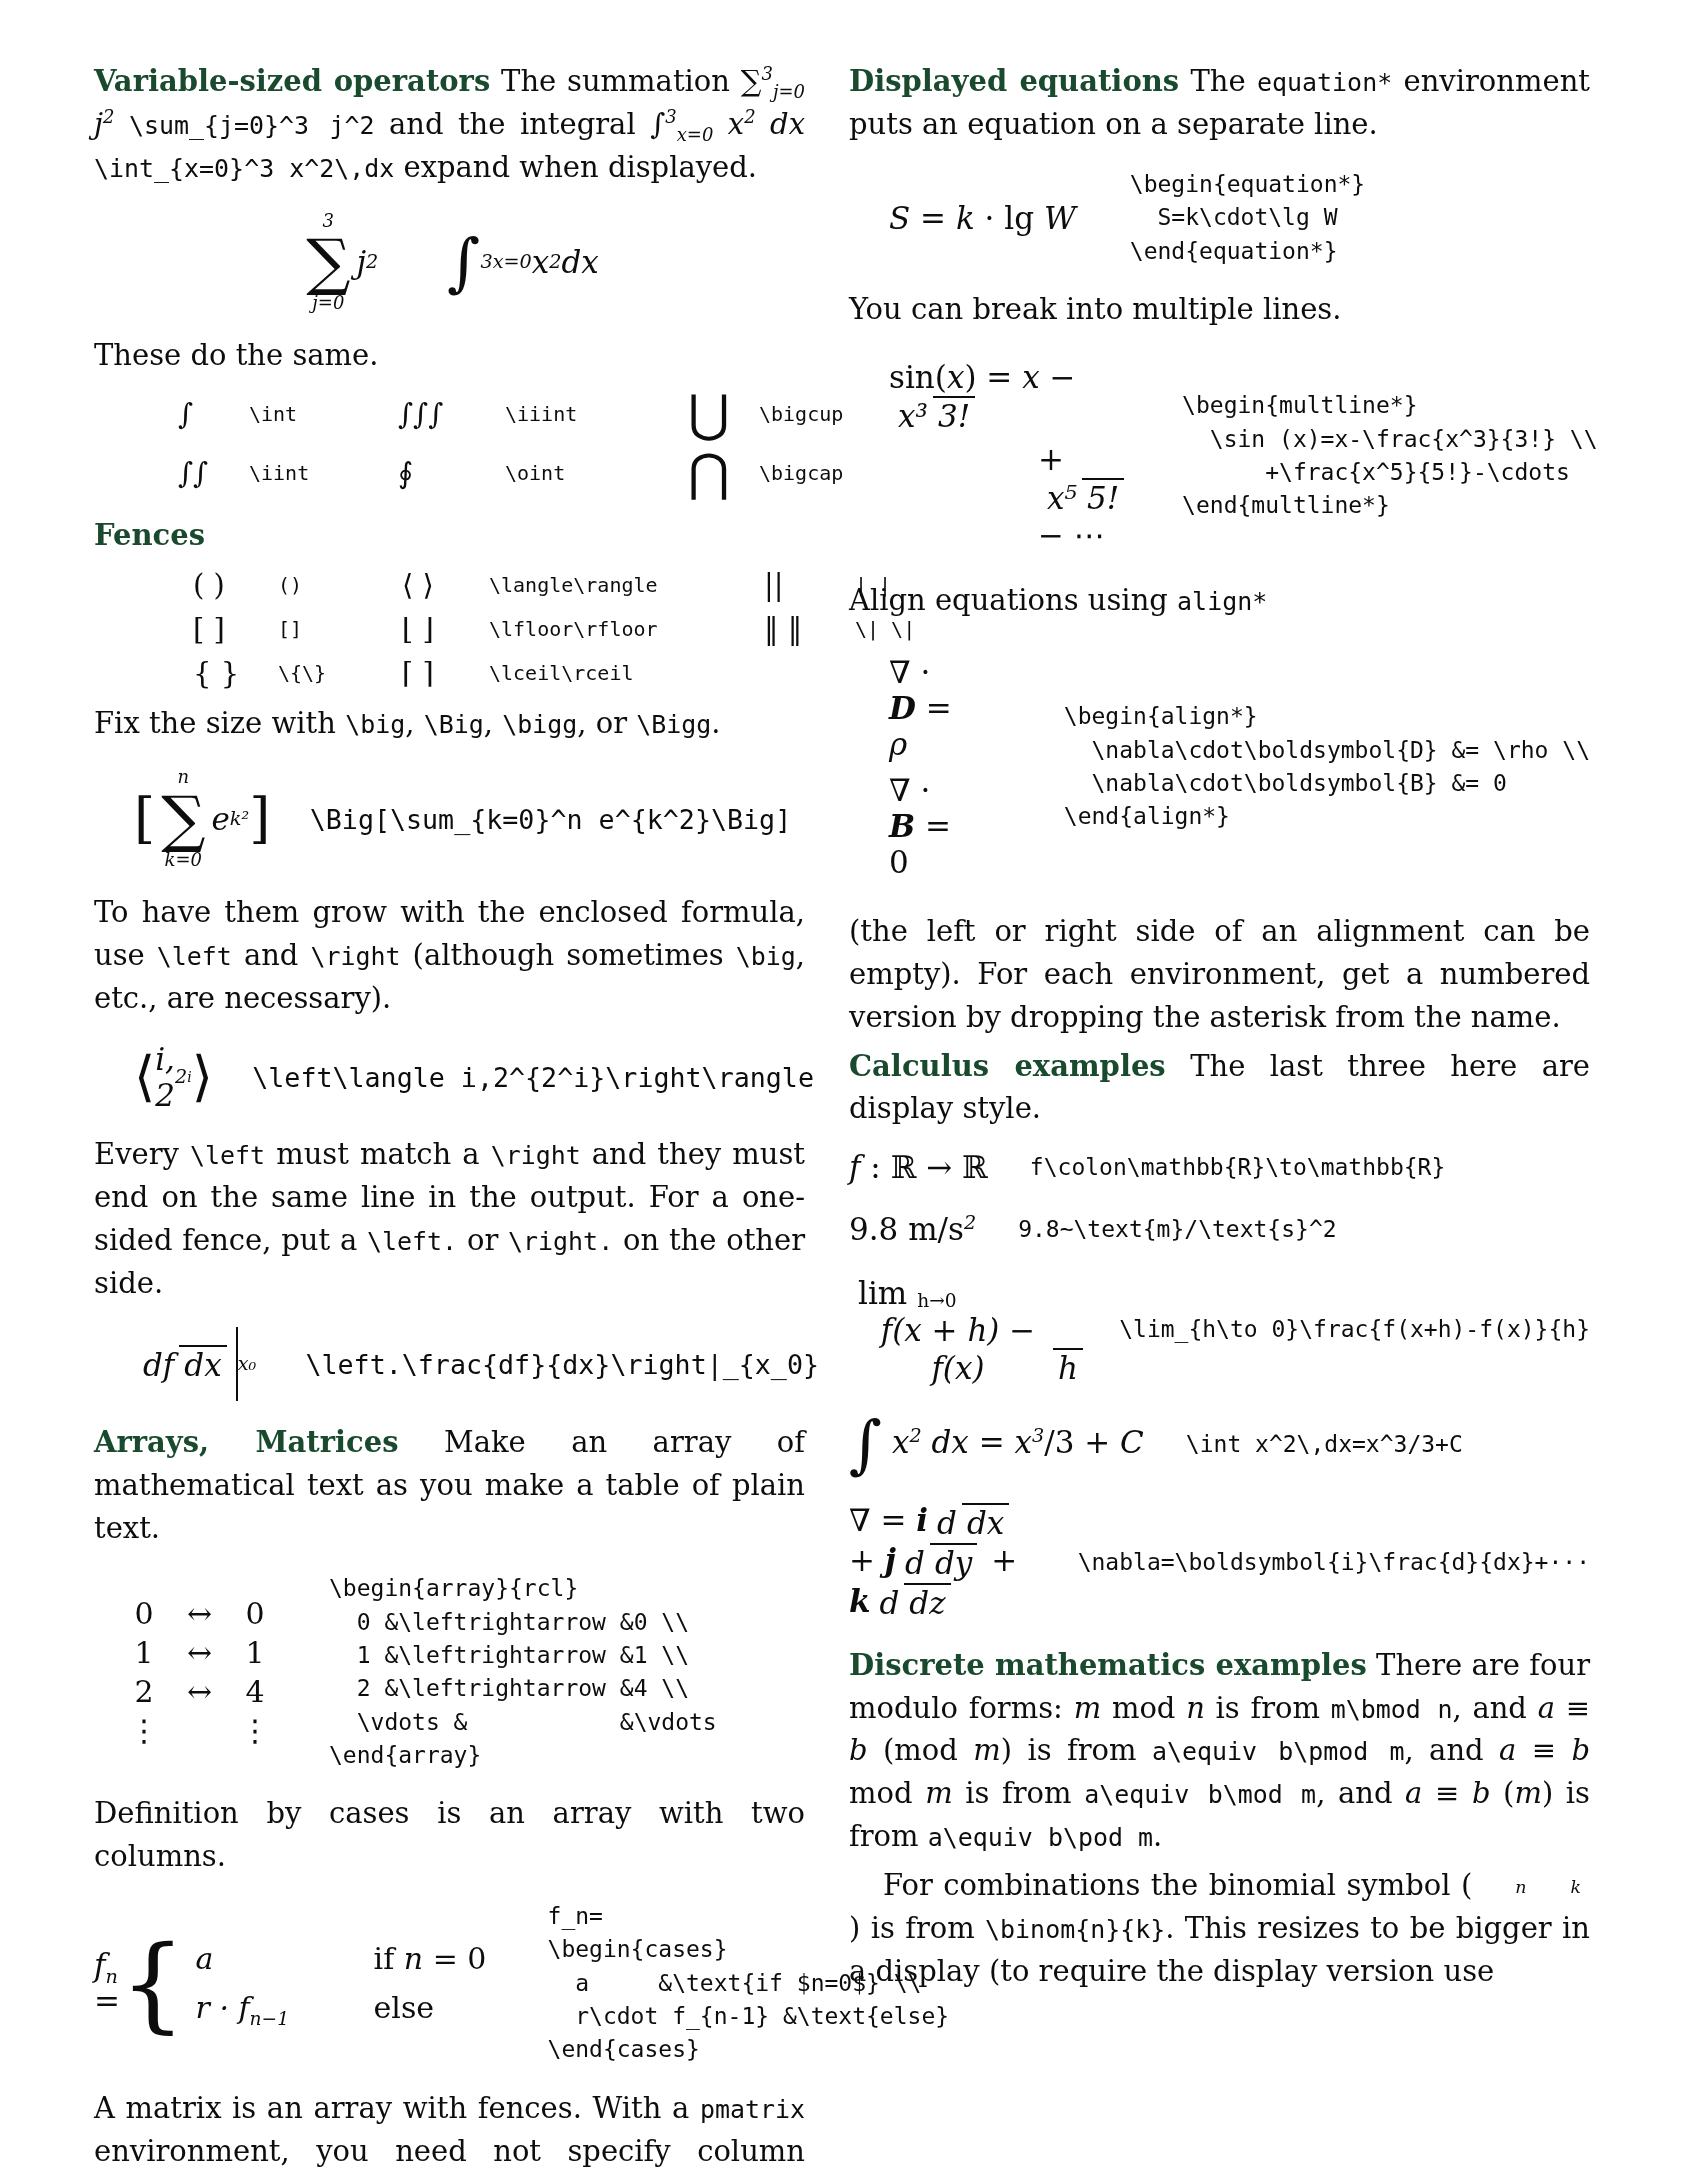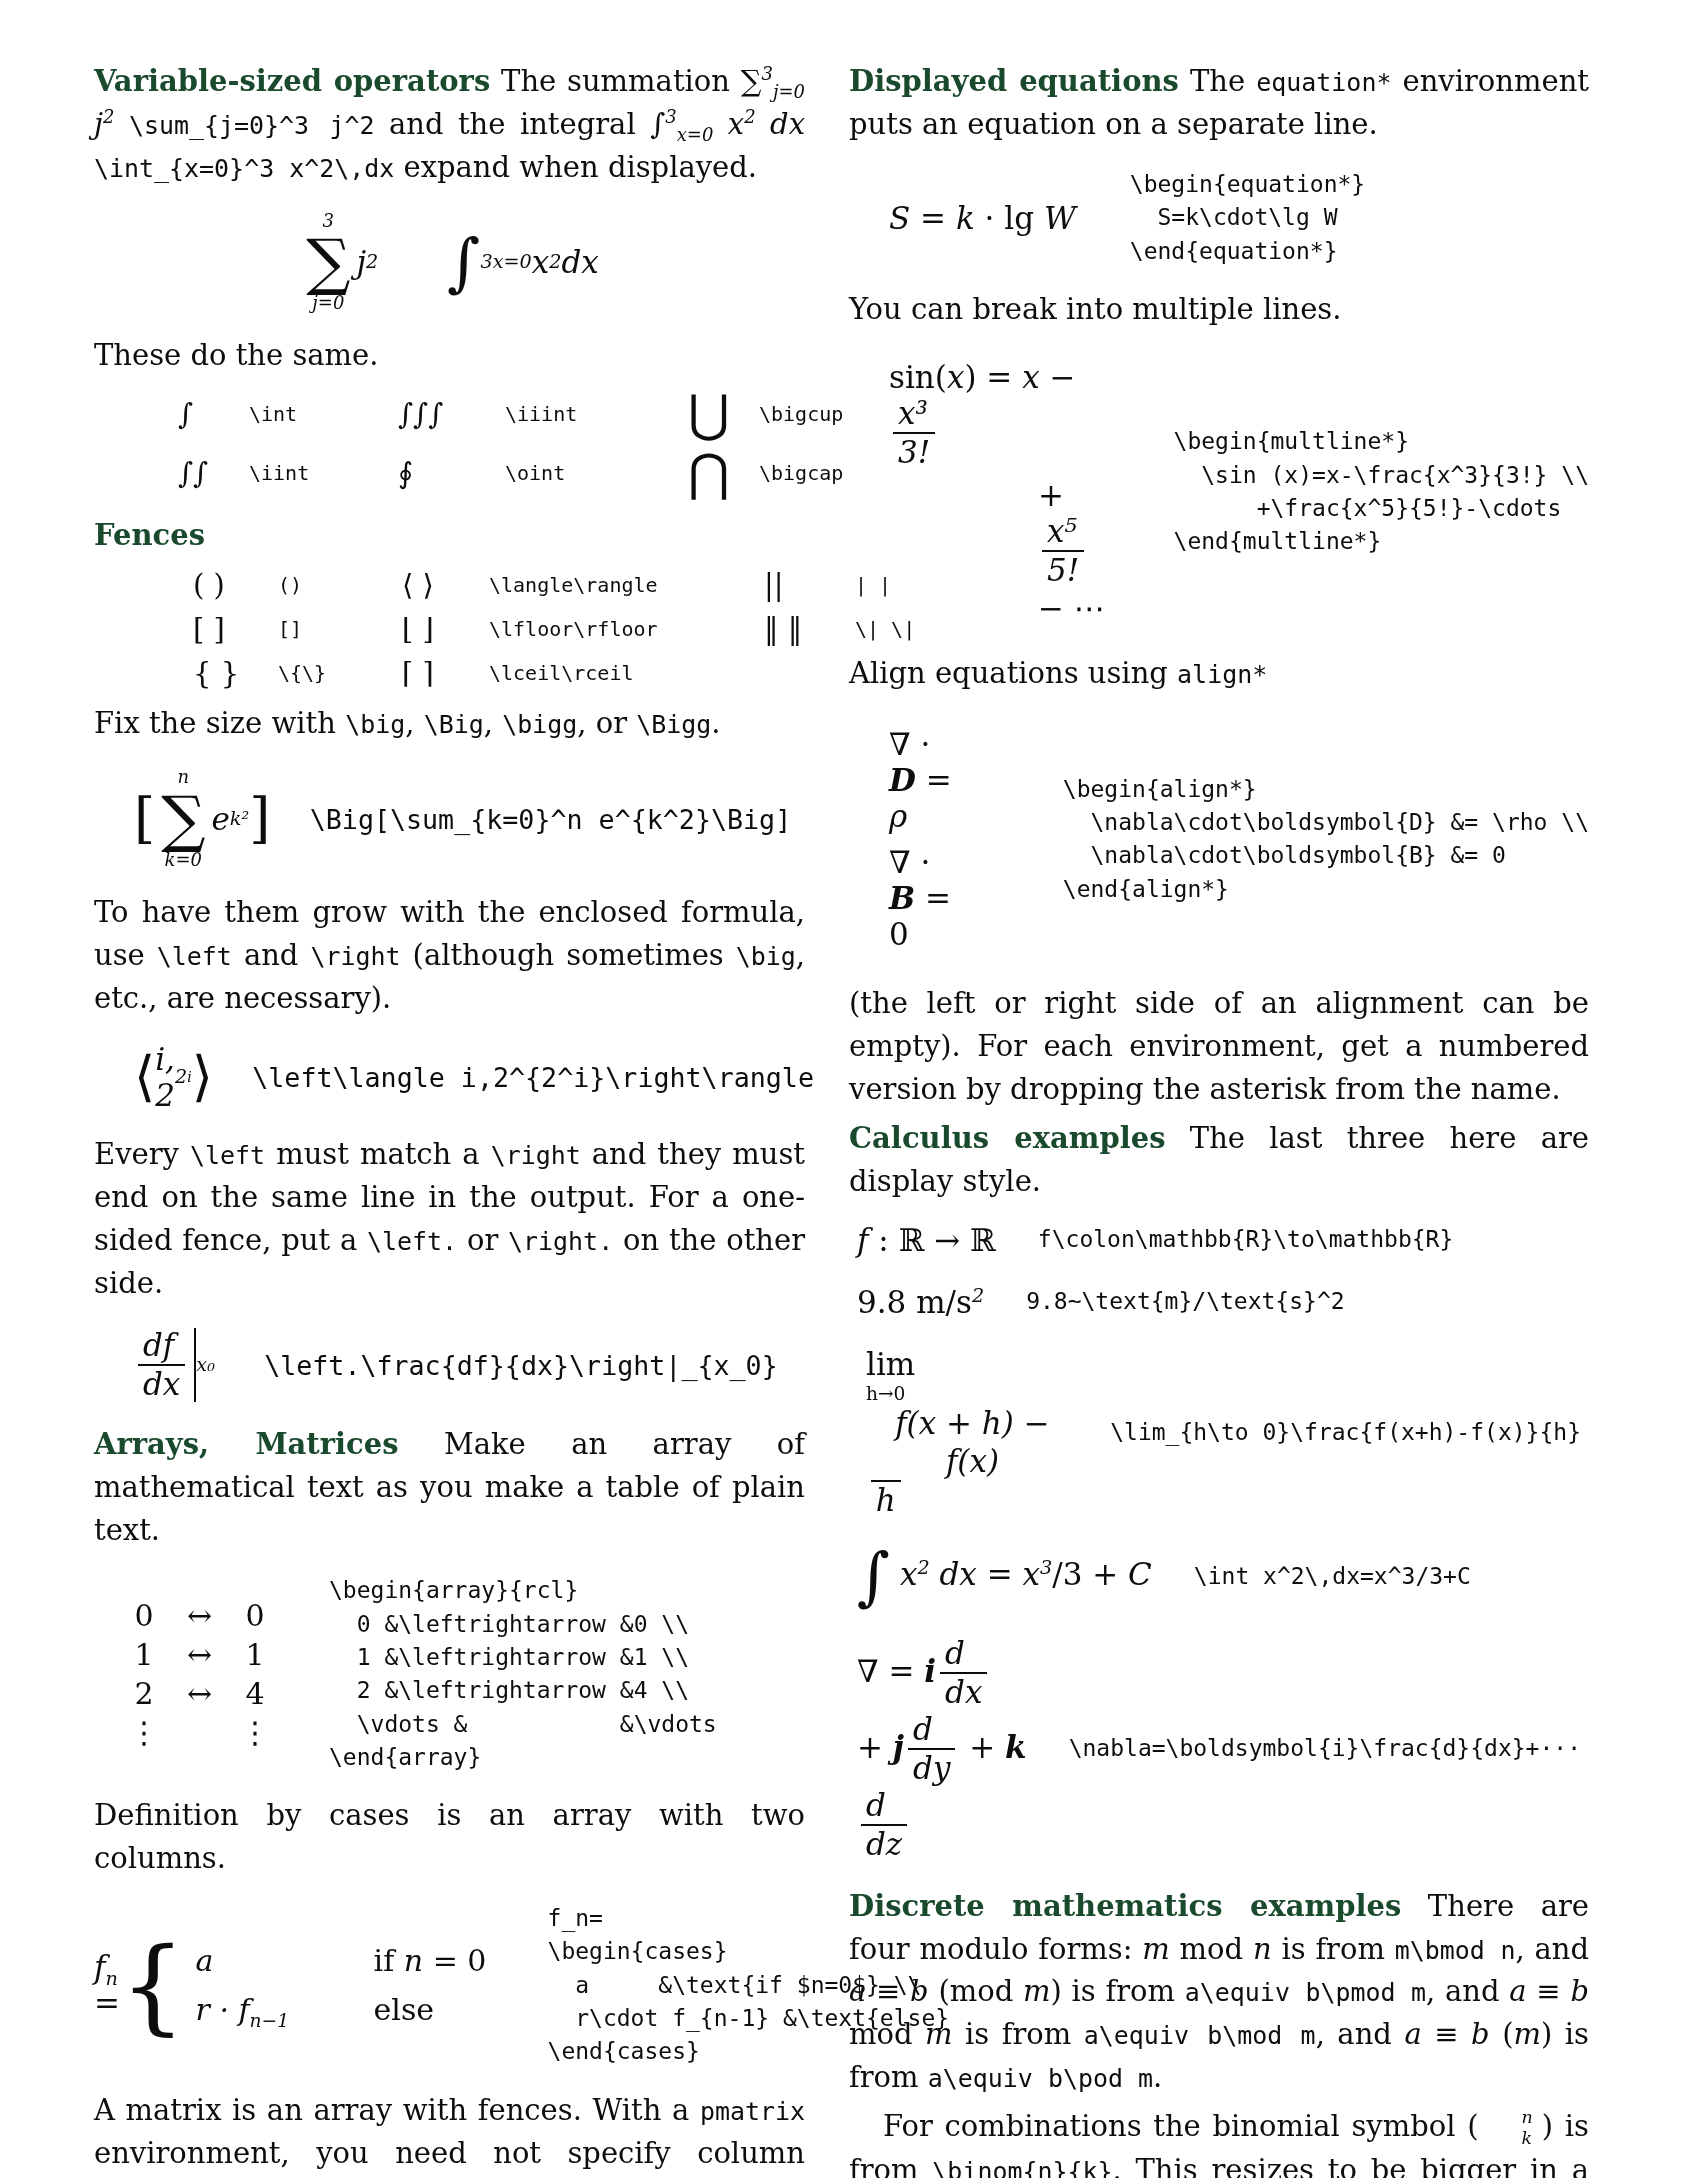--- a/index.html
+++ b/index.html
@@ -20,21 +20,21 @@
   .it{ font-style:italic; }
   .bfit{ font-style:italic; font-weight:bold; }
   .rm{}
   .tt{ font-family:"DejaVu Sans Mono","Liberation Mono",monospace; font-size:0.86em; white-space:pre; }
   .sp{ white-space:pre; }
   sup,sub{ font-size:0.62em; font-style:italic; line-height:0; }
   sup.ss{ font-size:0.45em; vertical-align:1.05em; }
   .vbar{ display:inline-block; width:0; height:2.4em; border-left:2px solid var(--ink);
          vertical-align:middle; margin-left:5px; }
 
-  .frac,.stk,.stks{ display:inline-flex; flex-direction:column; align-items:flex-start;
+  .frac,.stk,.stks{ display:inline-flex; flex-direction:row; align-items:flex-end;
          vertical-align:middle; margin:0 4px; }
   .frac{ font-style:italic; }
   .fr-top,.fr-bot{ display:block; text-align:center; line-height:1.2; padding:0 5px; }
   .frac .fr-bot{ border-top:2px solid var(--ink); }
   .stk .fr-bot{ font-size:0.6em; }
   .stks{ font-size:0.6em; font-style:italic; line-height:1.05; }
   .bigop{ display:inline-flex; flex-direction:column; align-items:center;
           vertical-align:middle; margin:0 6px; }
   .bigop .bo-lim{ font-size:0.58em; line-height:1.15; font-style:italic; }
   .bigop .bo-op{ font-size:2em; line-height:1; }
@@ -59,21 +59,21 @@
   .msym{}
   .mtt{ font-family:"DejaVu Sans Mono","Liberation Mono",monospace; font-size:20px; white-space:pre; }
 
   .arrgrid{ display:grid; grid-template-columns:40px 71px 40px; font-size:30px;
             row-gap:4px; text-align:center; }
   .arr-code{ margin-left:119px; }
   .cases-grid{ display:grid; grid-template-columns:178px 139px; font-size:30px;
                row-gap:14px; align-items:center; margin-left:10px; }
   .brace{ font-size:103px; line-height:0.8; font-weight:400; }
 
-  .calcrow{ display:flex; align-items:center; font-size:31px; margin:13px 8px; }
+  .calcrow{ display:flex; align-items:center; font-size:31px; margin:13px 0; }
   .calcrow .code{ margin-left:42px; }
 </style>
 </head>
 <body>
 
 <div class="page">
   <div class="cols">
 
     <div class="col col-left">
 

